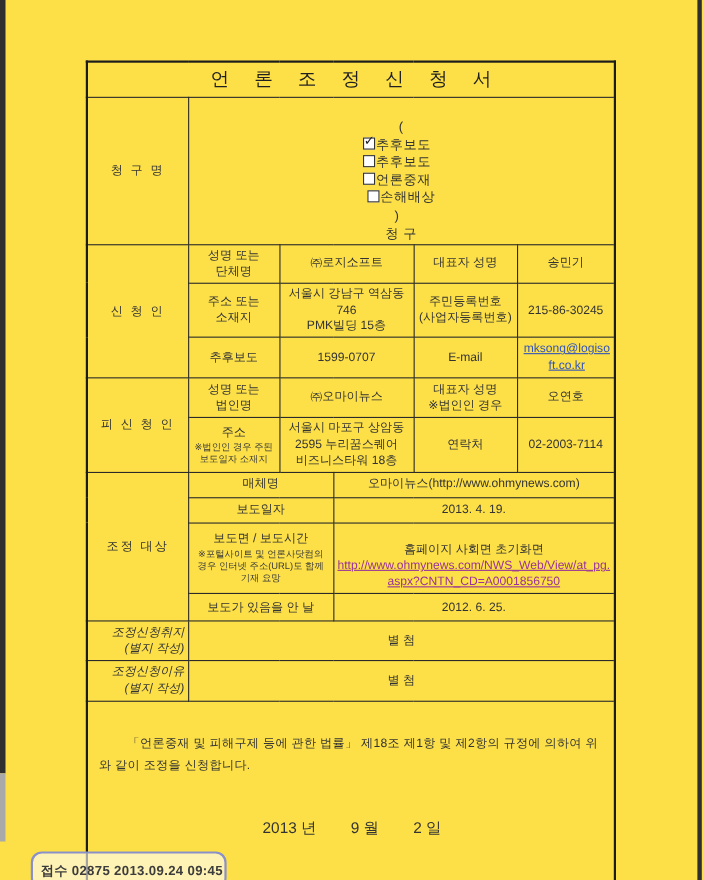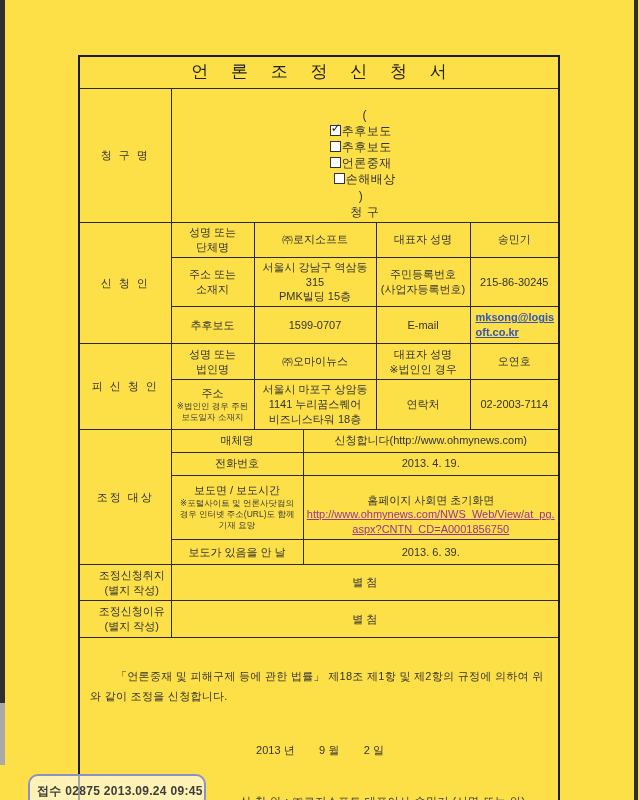--- a/index.html
+++ b/index.html
@@ -16,35 +16,35 @@
 
   .form-table-wrap { position:absolute; left:78px; top:55px; width:480px; }
   table.form { width:480px; border-collapse:collapse; table-layout:fixed; border:2px solid #1c1c1c; }
   td { border:1px solid #2a2a2a; vertical-align:middle; text-align:center;
        font-size:11px; line-height:1.35; color:#333; padding:2px 3px; white-space:pre-line; }
 
   .title-cell { font-size:17px; letter-spacing:9px; color:#1f1f1f; padding-left:12px; }
   .sec-label { letter-spacing:2px; }
   .field-label { }
   .note { font-size:8.5px; line-height:1.3; color:#3a3a3a; display:block; }
-  .left-al { text-align:center; padding-left:16px; }
+  .left-al { text-align:right; padding-left:16px;font-style:italic; }
 
   .cbx { display:inline-block; width:11px; height:11px; border:1.5px solid #333;
          vertical-align:-1px; margin-right:1px; position:relative; background:#fff; }
   .cbx .tick { position:absolute; left:0; top:-4px; font-size:12px; font-weight:bold; color:#222; line-height:1; }
   .claim-val { font-size:12px; letter-spacing:0.5px; }
   .claim-gap { display:inline-block; width:8px; }
 
   a.doc-link, .doc-link { text-decoration:underline; word-break:break-all; }
-  .email-link { color:#3355bb; text-align:left; display:block; padding-left:2px;font-weight:bold; }
+  .email-link { color:#3355bb; text-align:center; display:block; padding-left:2px; }
   .url-link { color:#993399; display:inline; }
 
   .decl-cell { text-align:left; vertical-align:top; padding:14px 8px 0 10px; }
   .decl-body { font-size:11px; line-height:1.8; text-indent:26px; margin-right:4px; white-space:normal; letter-spacing:0.3px; }
-  .decl-date { text-align:center; margin-top:22px; font-size:11px; white-space:pre; }
+  .decl-date { text-align:center; margin-top:22px; font-size:14px; white-space:pre; }
   .decl-sign { margin-top:21px; padding-left:150px; font-size:11px; letter-spacing:0.5px; }
 
   .stamp { position:absolute; left:28px; top:774px; width:178px; height:34px;
            border:2px solid #8a90c9; border-radius:10px; background:rgba(255,255,255,0.6);
            display:flex; align-items:center; padding-left:7px;
            font-size:12px; font-weight:bold; color:#3c3c3c; letter-spacing:0.3px; }
 </style>
 </head>
 <body>
 
@@ -86,21 +86,21 @@
         <td rowspan="3" class="sec-label">신 청 인</td>
         <td class="field-label">성명 또는
 단체명</td>
         <td colspan="2">㈜로지소프트</td>
         <td class="field-label">대표자 성명</td>
         <td>송민기</td>
       </tr>
       <tr style="height:31px">
         <td class="field-label">주소 또는
 소재지</td>
-        <td colspan="2">서울시 강남구 역삼동 315
+        <td colspan="2">서울시 강남구 역삼동 746
 PMK빌딩 15층</td>
         <td class="field-label">주민등록번호
 (사업자등록번호)</td>
         <td>215-86-30245</td>
       </tr>
       <tr style="height:37px">
         <td class="field-label">추후보도</td>
         <td colspan="2">1599-0707</td>
         <td class="field-label">E-mail</td>
         <td><span class="doc-link email-link">mksong@logisoft.co.kr</span></td>
@@ -112,47 +112,47 @@
 법인명</td>
         <td colspan="2">㈜오마이뉴스</td>
         <td class="field-label">대표자 성명
 ※법인인 경우</td>
         <td>오연호</td>
       </tr>
       <tr style="height:38px">
         <td class="field-label"><span>주소</span><span class="note">※법인인 경우 주된
 보도일자 소재지</span></td>
         <td colspan="2">서울시 마포구 상암동
-1141 누리꿈스퀘어
+2595 누리꿈스퀘어
 비즈니스타워 18층</td>
         <td class="field-label">연락처</td>
         <td>02-2003-7114</td>
       </tr>
 
       <tr style="height:23px">
         <td rowspan="4" class="sec-label">조정 대상</td>
         <td colspan="2" class="field-label">매체명</td>
-        <td colspan="3">신청합니다(http://www.ohmynews.com)</td>
+        <td colspan="3">오마이뉴스(http://www.ohmynews.com)</td>
       </tr>
       <tr style="height:23px">
-        <td colspan="2" class="field-label">전화번호</td>
+        <td colspan="2" class="field-label">보도일자</td>
         <td colspan="3">2013. 4. 19.</td>
       </tr>
       <tr style="height:61px">
         <td colspan="2" class="field-label"><span>보도면 / 보도시간</span><span class="note">※포털사이트 및 언론사닷컴의
 경우 인터넷 주소(URL)도 함께
 기재 요망</span></td>
         <td colspan="3">
           <span>홈페이지 사회면 초기화면</span>
           <span class="doc-link url-link">http://www.ohmynews.com/NWS_Web/View/at_pg.aspx?CNTN_CD=A0001856750</span>
         </td>
       </tr>
       <tr style="height:25px">
         <td colspan="2" class="field-label">보도가 있음을 안 날</td>
-        <td colspan="3">2013. 6. 39.</td>
+        <td colspan="3">2012. 6. 25.</td>
       </tr>
 
       <tr style="height:36px">
         <td class="left-al">조정신청취지
 (별지 작성)</td>
         <td colspan="5">별 첨</td>
       </tr>
       <tr style="height:37px">
         <td class="left-al">조정신청이유
 (별지 작성)</td>

